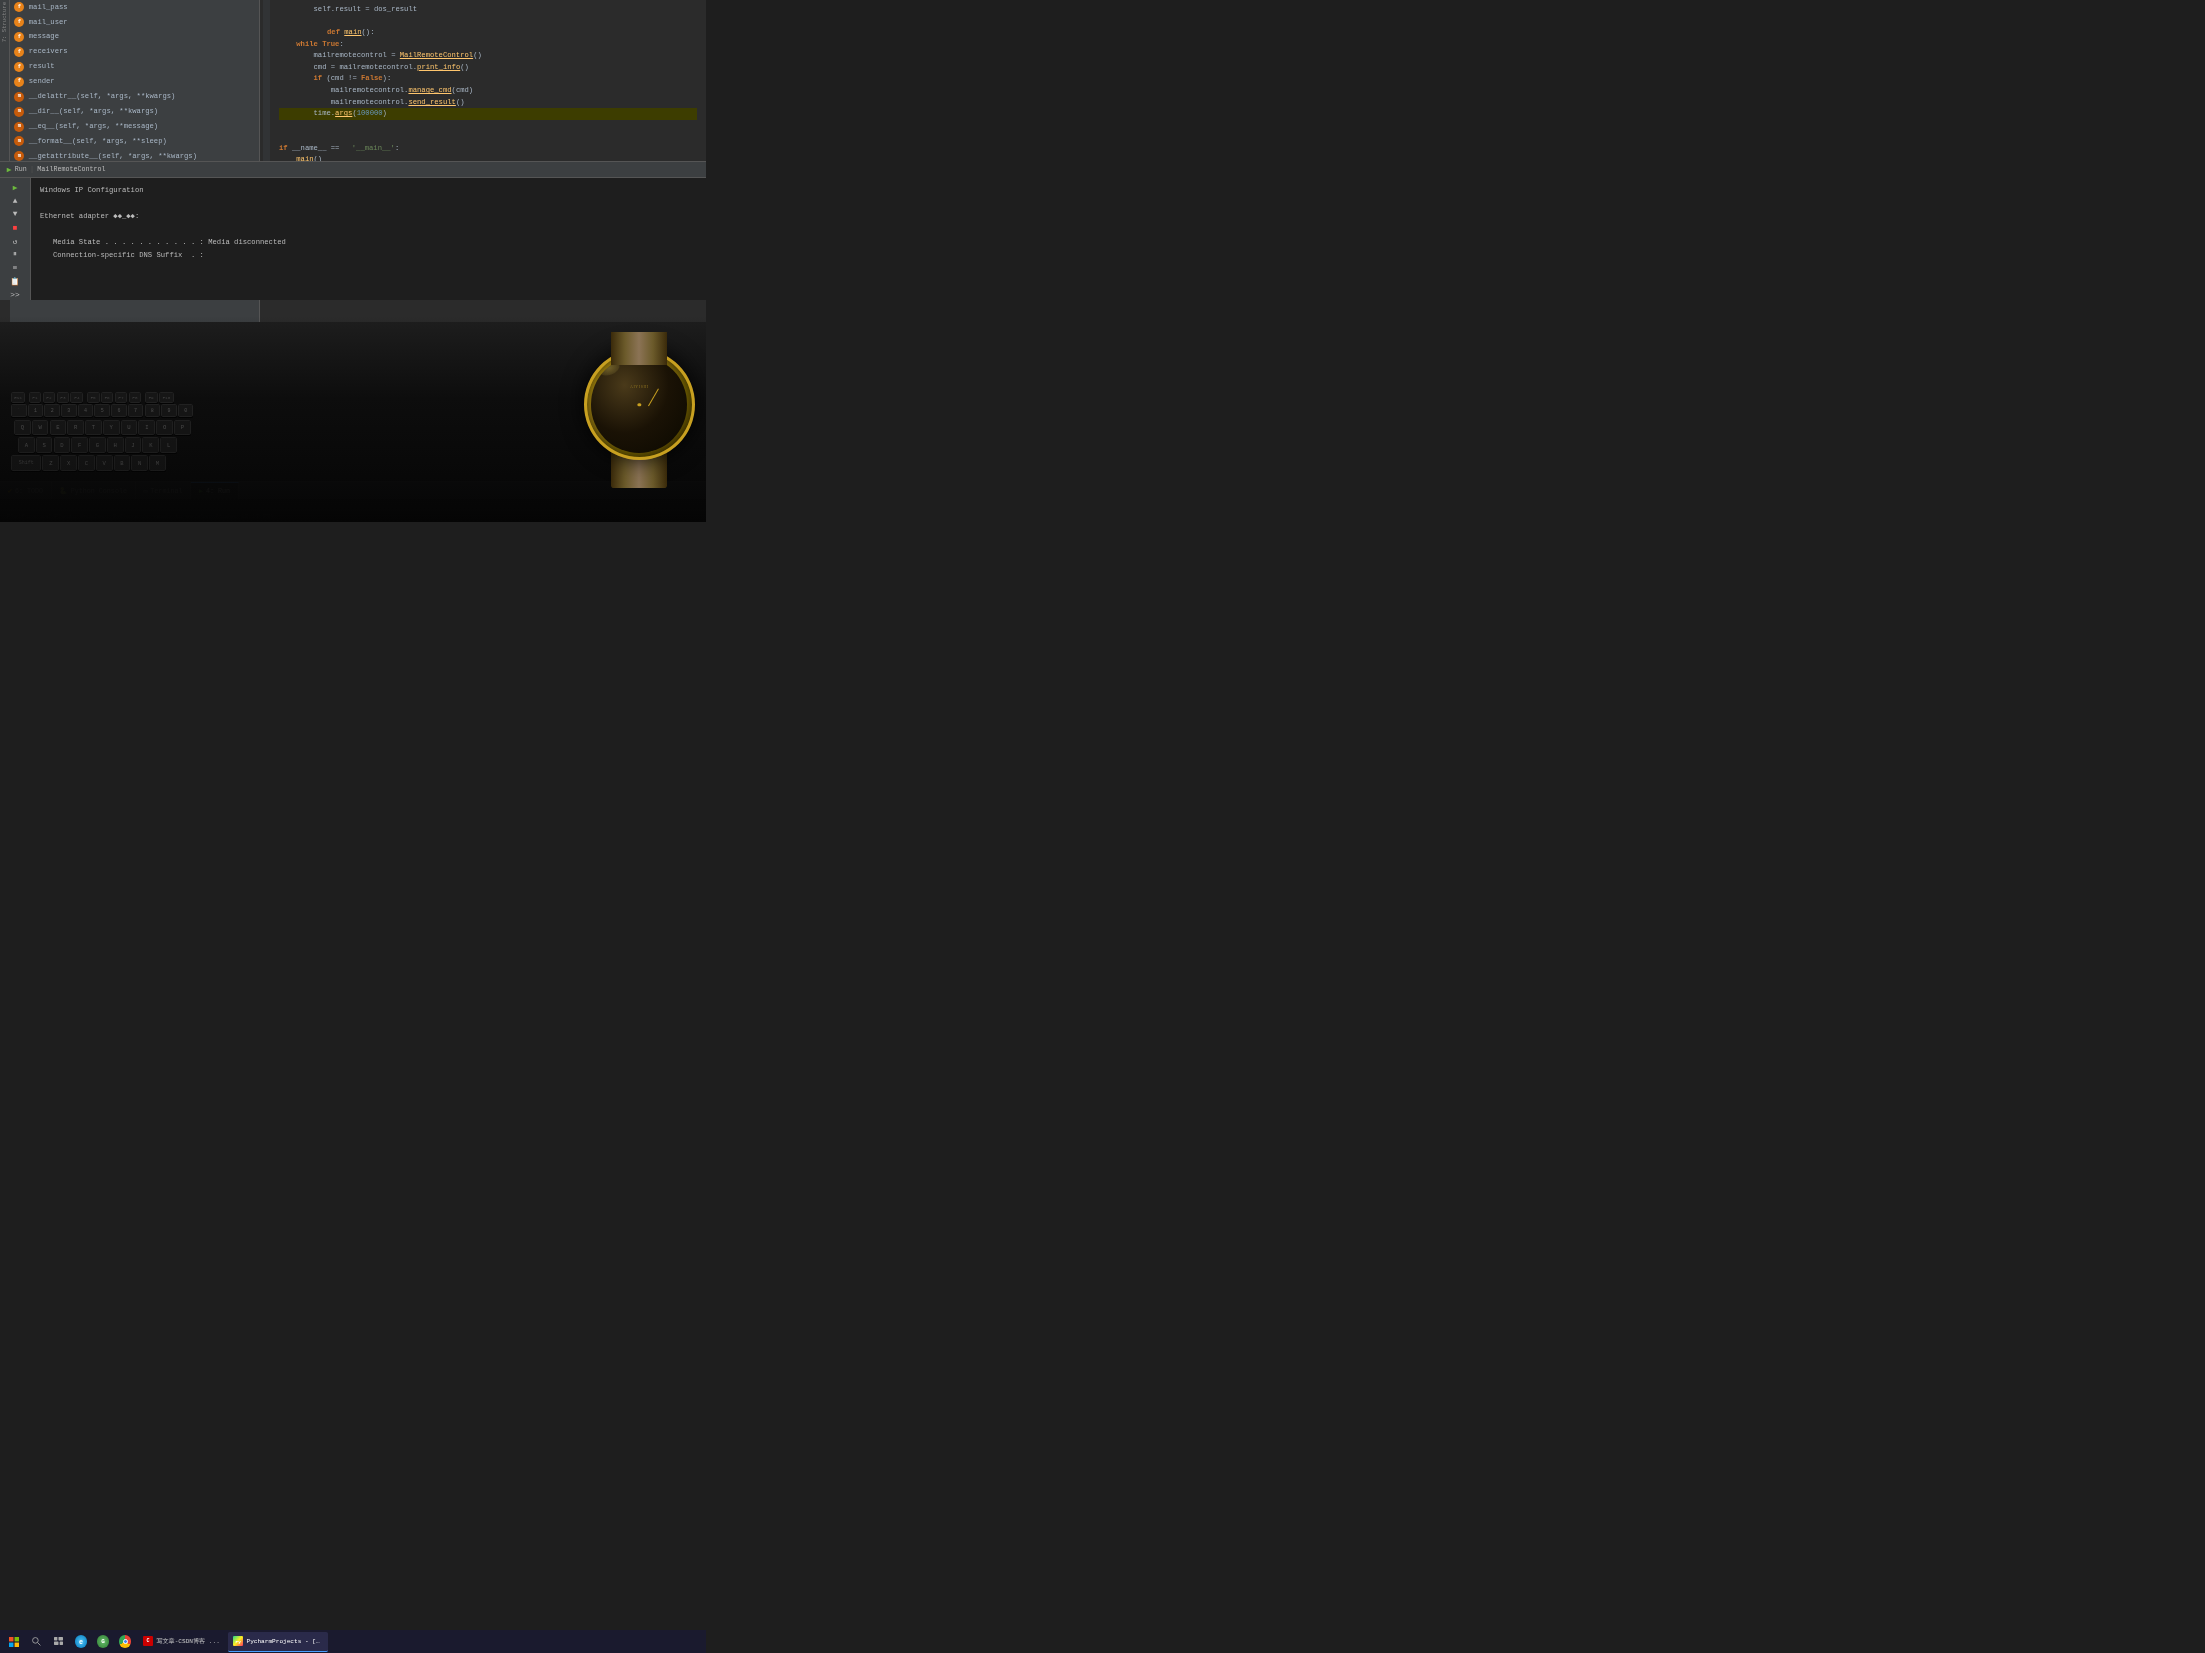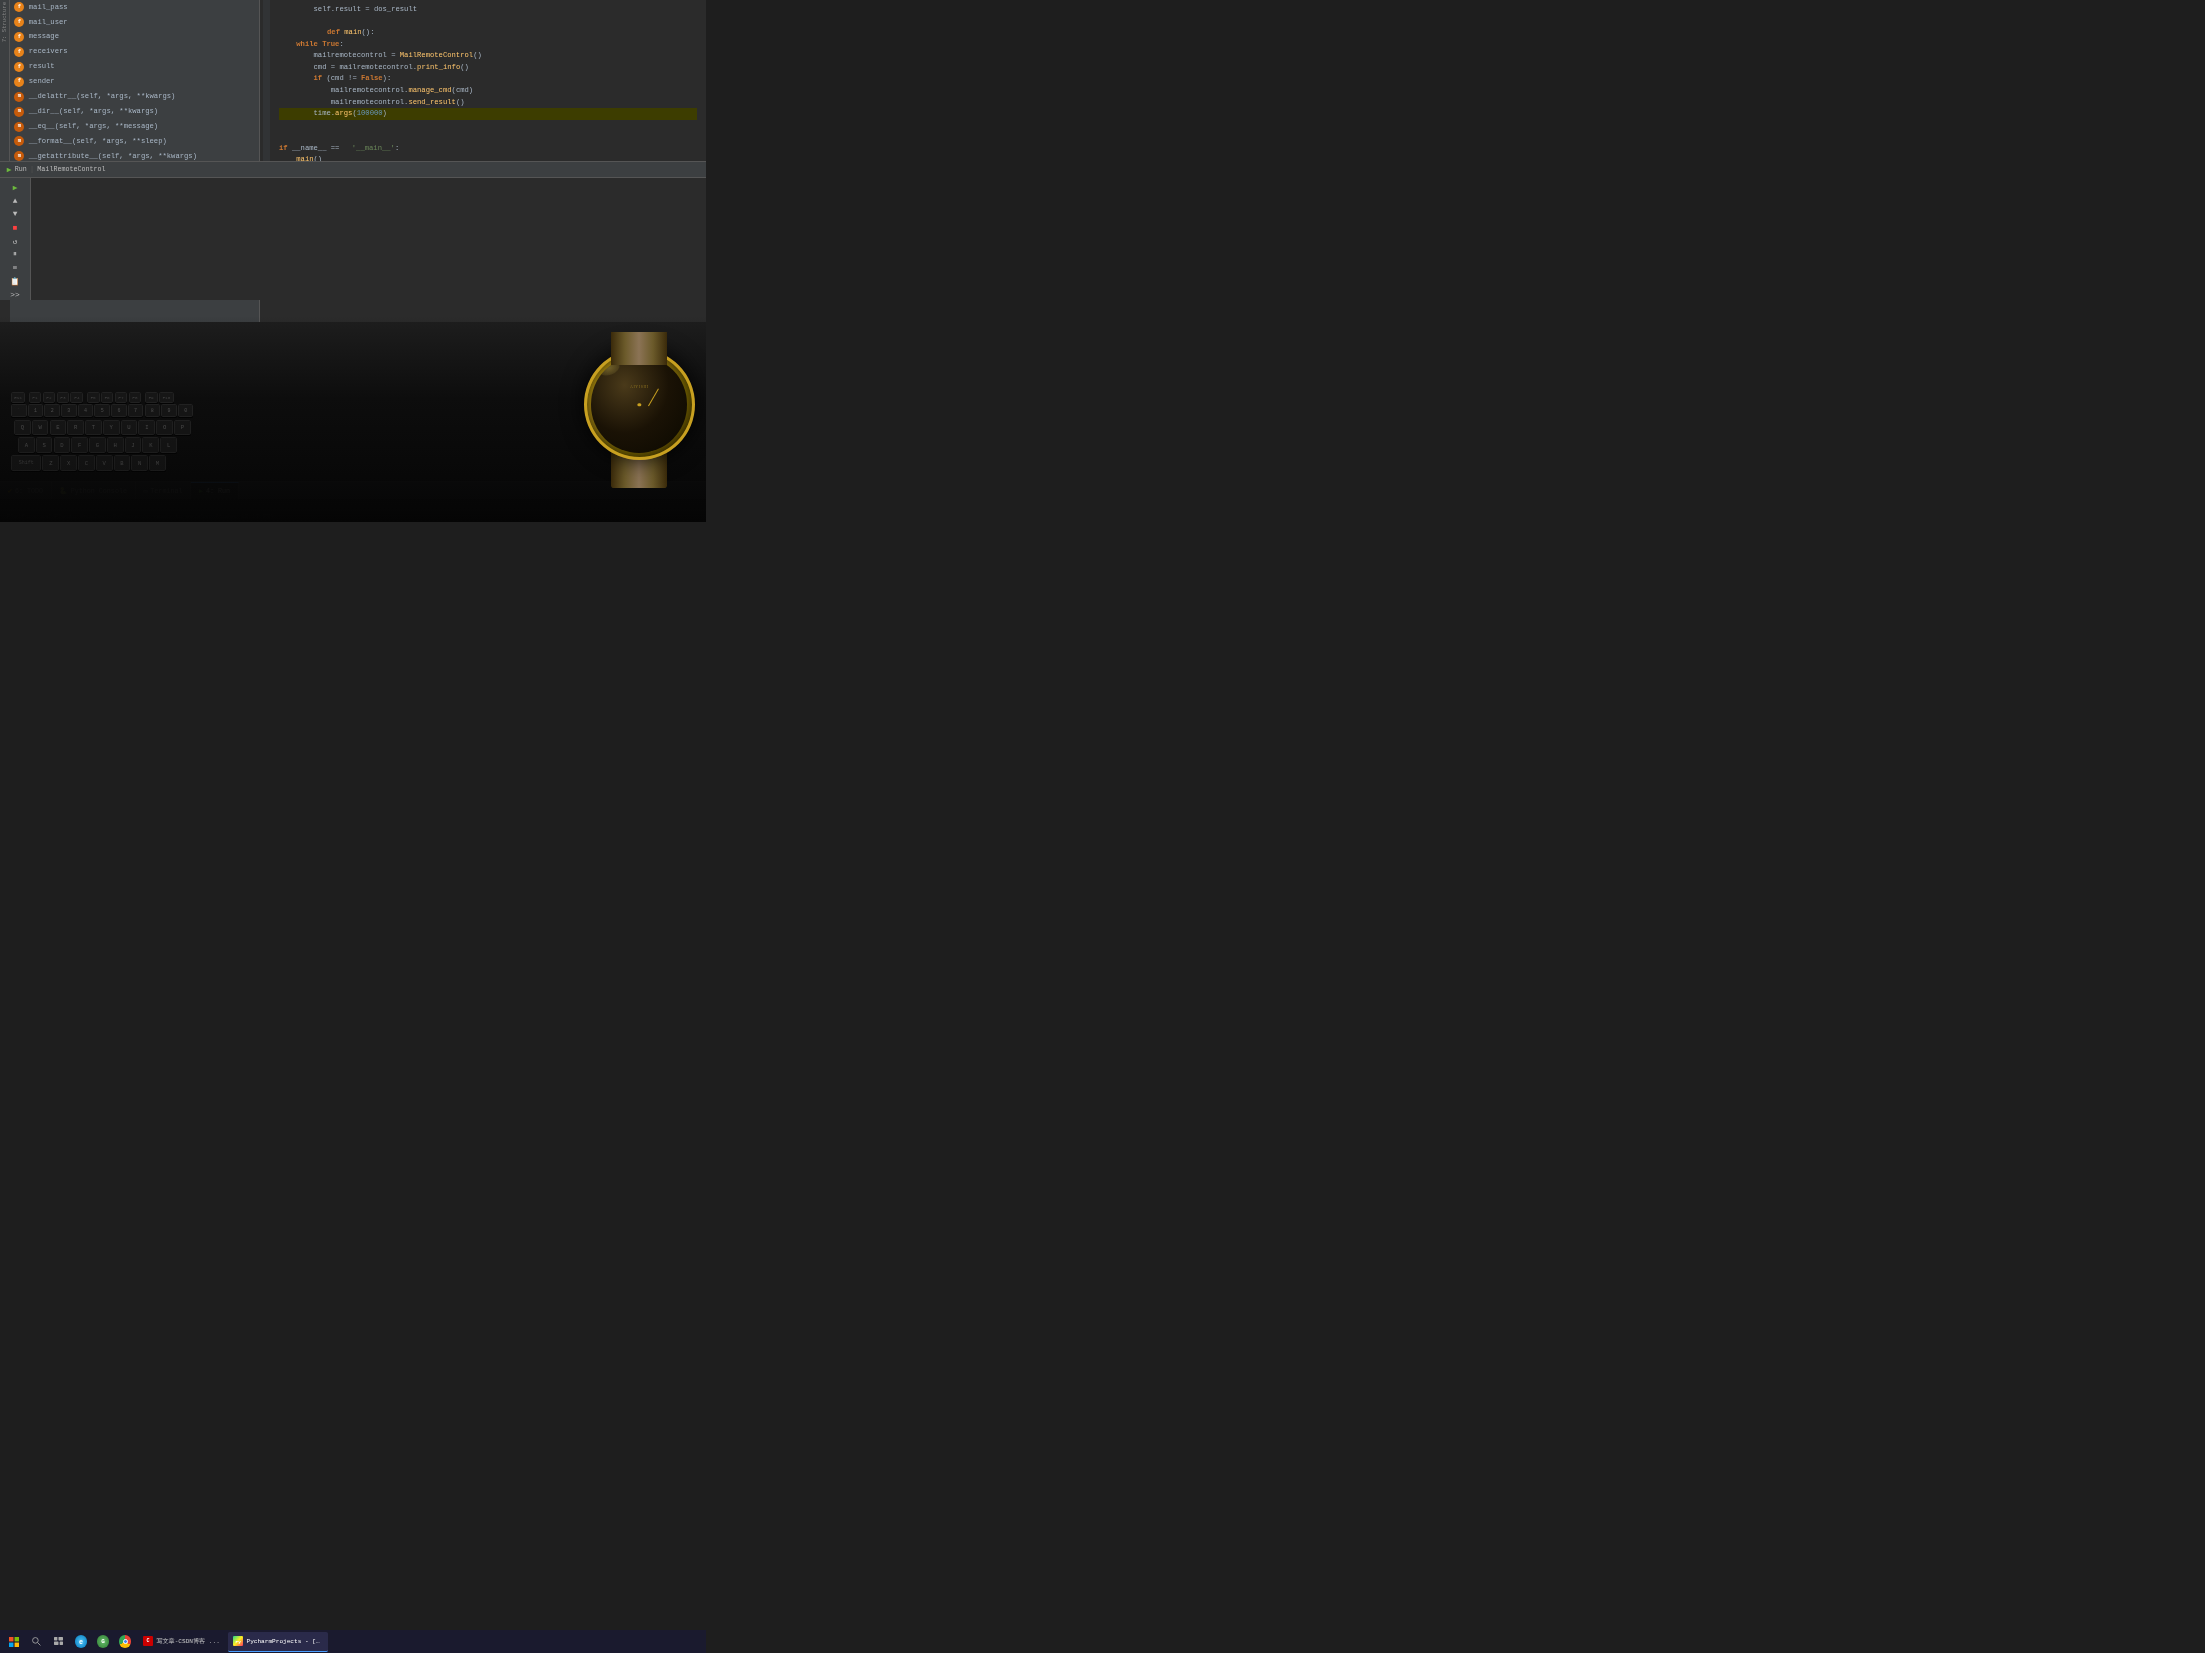--- a/index.html
+++ b/index.html
@@ -71,21 +71,21 @@
     .code-line {
       line-height: 1.6;
       white-space: pre;
     }
 
     .kw-def { color: #cc7832; font-weight: bold; padding-left: 48px; }
     .kw-while { color: #cc7832; font-weight: bold; }
     .kw-if { color: #cc7832; font-weight: bold; }
     .kw-false { color: #cc7832; font-weight: bold; margin-top: 12px; }
     .kw-true { color: #cc7832; font-weight: bold; }
-    .func-call { color: #ffc66d; }
+    .func-call { color: #ffc66d; text-decoration: underline; }
     .string { color: #6a8759; margin-left: 8px; }
     .number { color: #6897bb; }
     .var { color: #a9b7c6; }
     .op { color: #a9b7c6; }
 
     .highlight-line {
       background: #3d3d00;
     }
 
     @keyframes blink {
@@ -418,20 +418,28 @@
     <div class="run-tool-btn" style="color:#6cba3d;">▶</div>
     <div class="run-tool-btn">▲</div>
     <div class="run-tool-btn">▼</div>
     <div class="run-tool-btn" style="color:#ff4040;">■</div>
     <div class="run-tool-btn">↺</div>
     <div class="run-tool-btn">⏸</div>
     <div class="run-tool-btn">≡</div>
     <div class="run-tool-btn">📋</div>
     <div class="run-tool-btn">&gt;&gt;</div>
   </div>
+  <div class="run-content">
+    <div class="output-line">Windows IP Configuration</div>
+    <div class="output-line">&nbsp;</div>
+    <div class="output-line">Ethernet adapter ◆◆_◆◆:</div>
+    <div class="output-line">&nbsp;</div>
+    <div class="output-line">   Media State . . . . . . . . . . . : Media disconnected</div>
+    <div class="output-line">   Connection-specific DNS Suffix  . :</div>
+  </div>
 </div>
 
 <div class="bottom-tabs">
   <div class="bottom-tab">
     <span class="tab-icon-todo">✔</span>
     <span>6: TODO</span>
   </div>
   <div class="bottom-tab">
     <span class="tab-icon-python">🐍</span>
     <span>Python Console</span>

